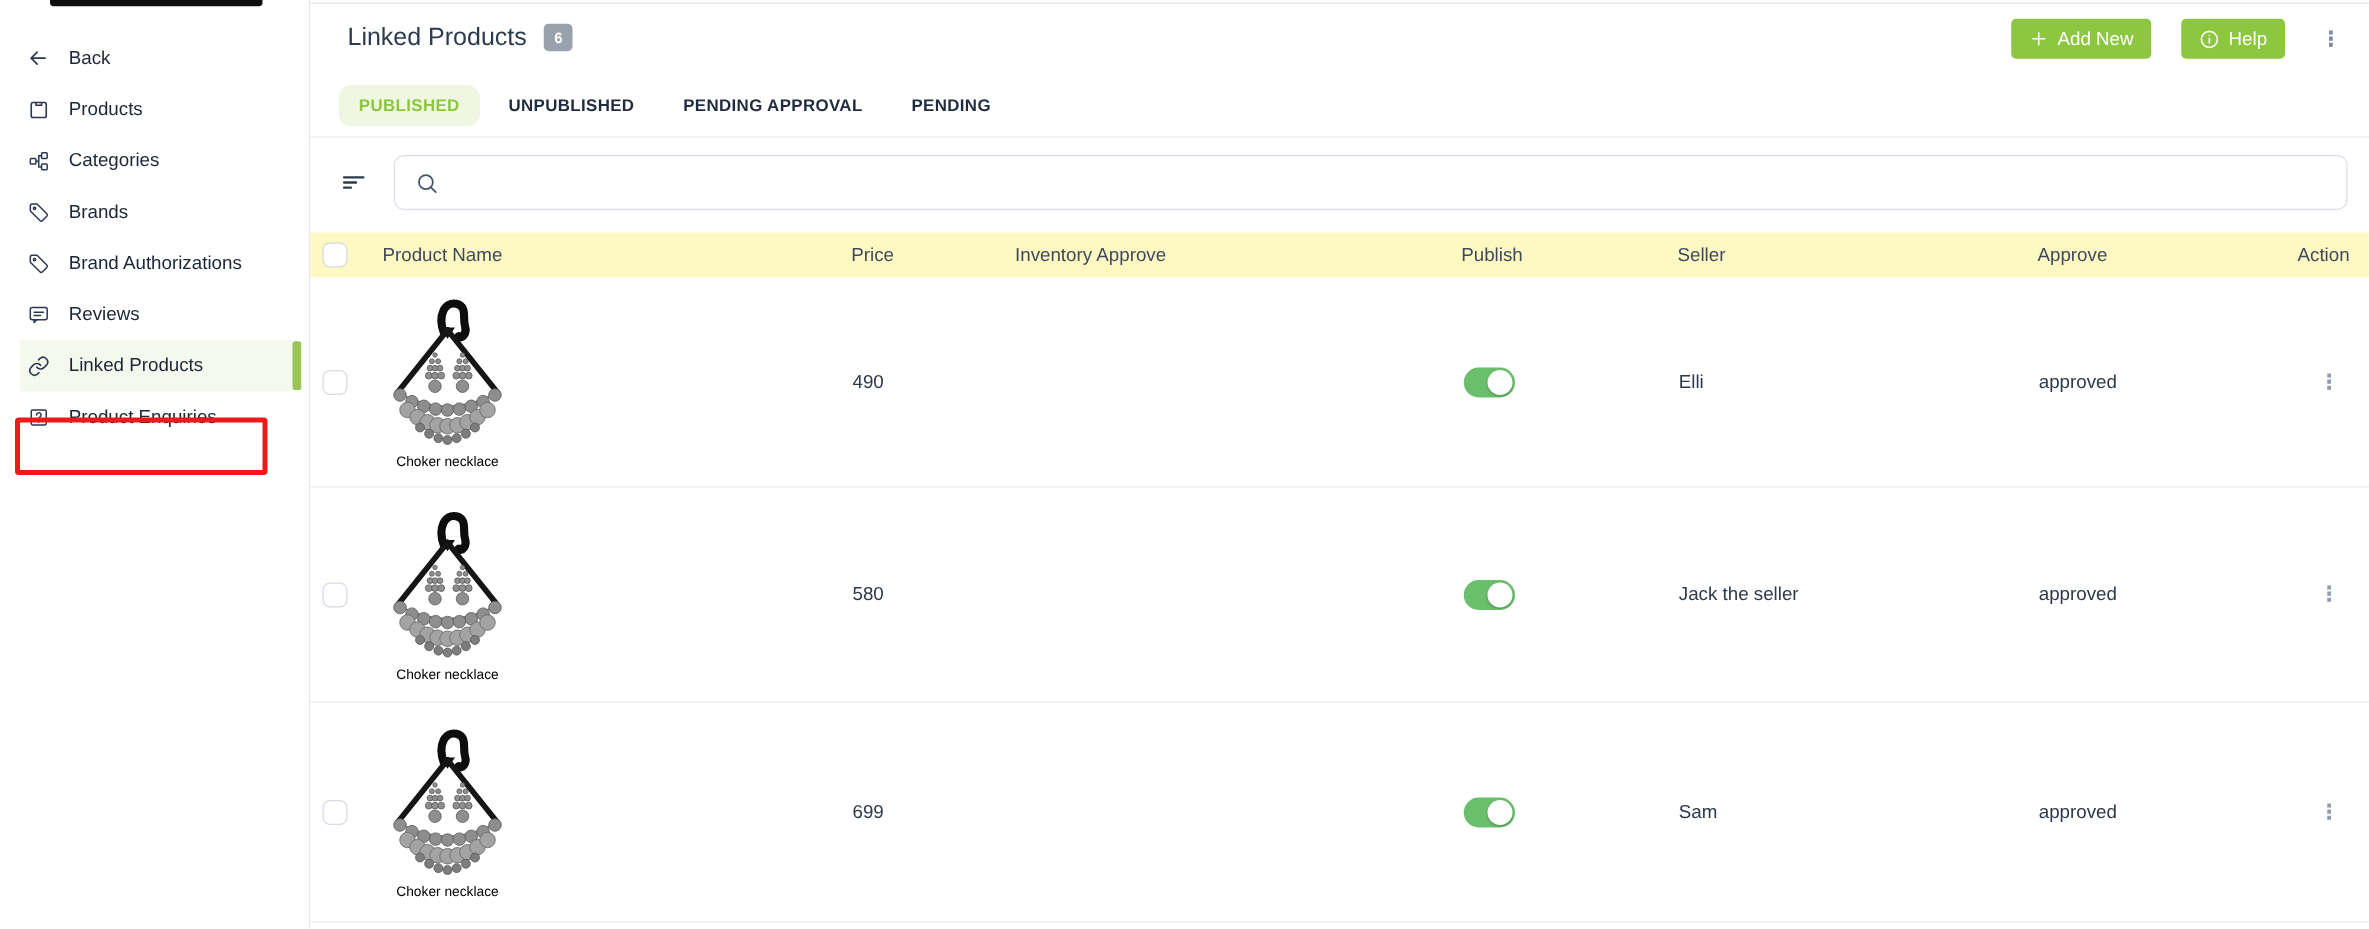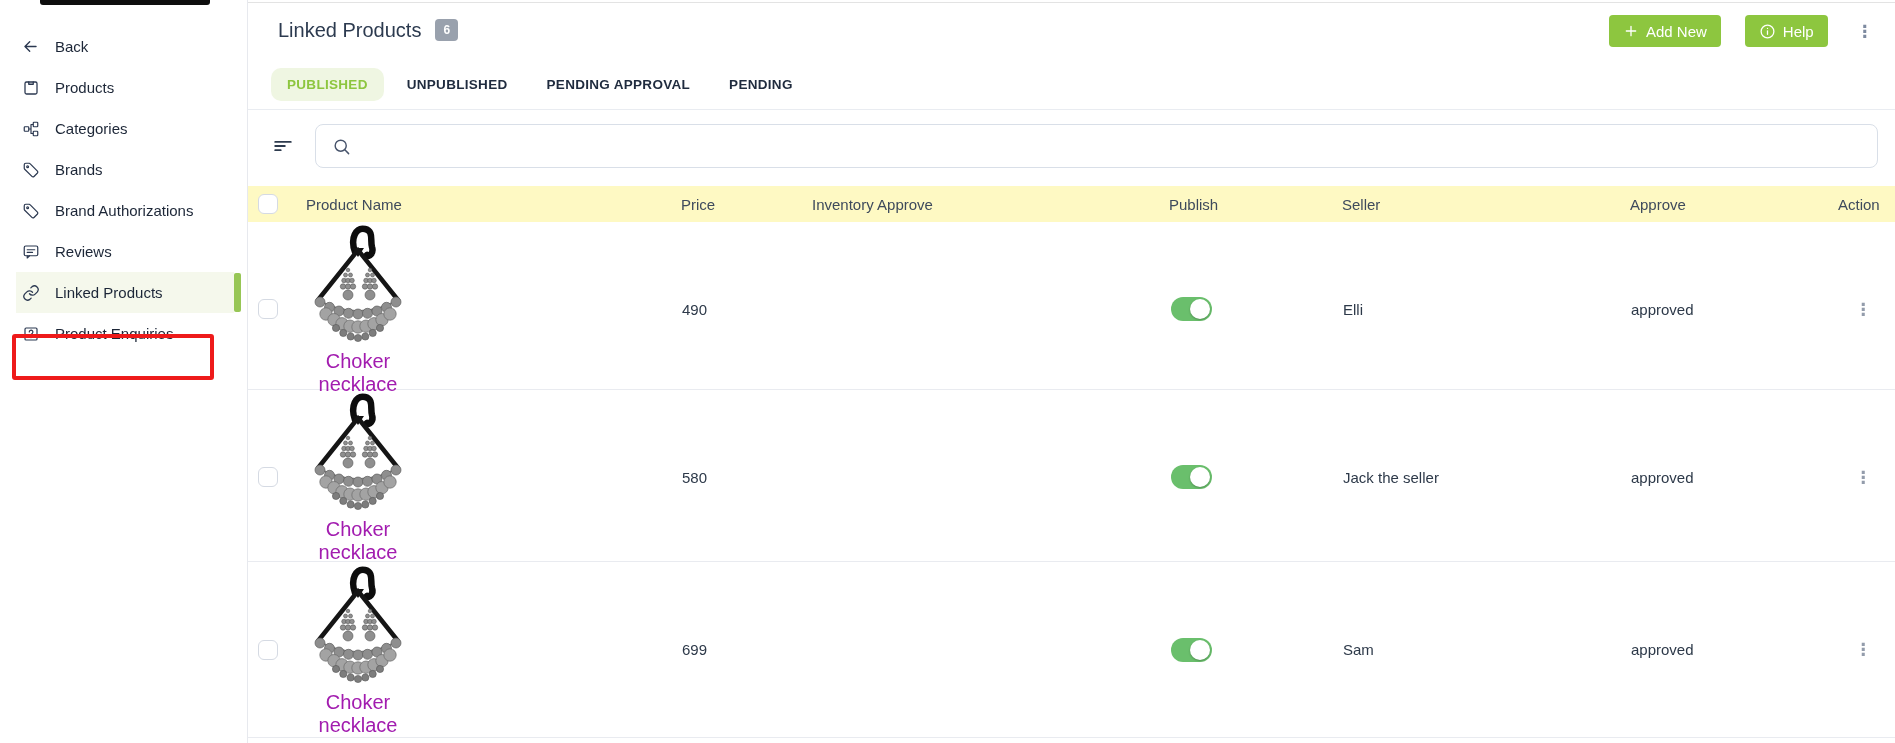--- a/index.html
+++ b/index.html
@@ -70,22 +70,22 @@
   .t-header > div { padding-left:10px; white-space:nowrap; }
   .cell-check { padding-left:10px; }
   .checkbox { width:20px; height:20px; background:#fff; border:1.5px solid #d5dae3;
     border-radius:6px; cursor:pointer; }
   .col-action-h { text-align:right; padding-right:16px !important; }
 
   .t-row { border-bottom:1px solid #e9ebf0; color:#2d3949; font-size:15px; }
   .t-row.h1 { height:168px; } .t-row.h2 { height:172px; } .t-row.h3 { height:176px; }
   .cell-product { display:flex; flex-direction:column; align-items:flex-start; }
   .p-img { width:124px; height:124px; cursor:pointer; display:block; }
-  .p-name { width:124px; text-align:center; margin-top:4px; color:#a21caf;
-    font-size:20px; cursor:pointer; text-decoration:none; display:block; }
+  .p-name { width:124px; text-align:center; margin-top:4px; color:#000000;
+    font-size:11px; cursor:pointer; text-decoration:none; display:block; }
   .cell-pad { padding-left:11px; }
   .toggle { width:41px; height:24px; border-radius:12px; background:#6abf6c;
     position:relative; cursor:pointer; margin-left:12px; }
   .toggle .knob { position:absolute; top:2px; right:2px; width:20px; height:20px;
     border-radius:50%; background:#fff; box-shadow:0 1px 2px rgba(0,0,0,.25); }
   .cell-action { text-align:right; padding-right:24px; }
   .row-kebab { background:none; border:none; cursor:pointer; color:#939cab;
     font-size:17px; font-weight:700; font-family:inherit; line-height:1; }
   svg { display:block; }
 </style>

